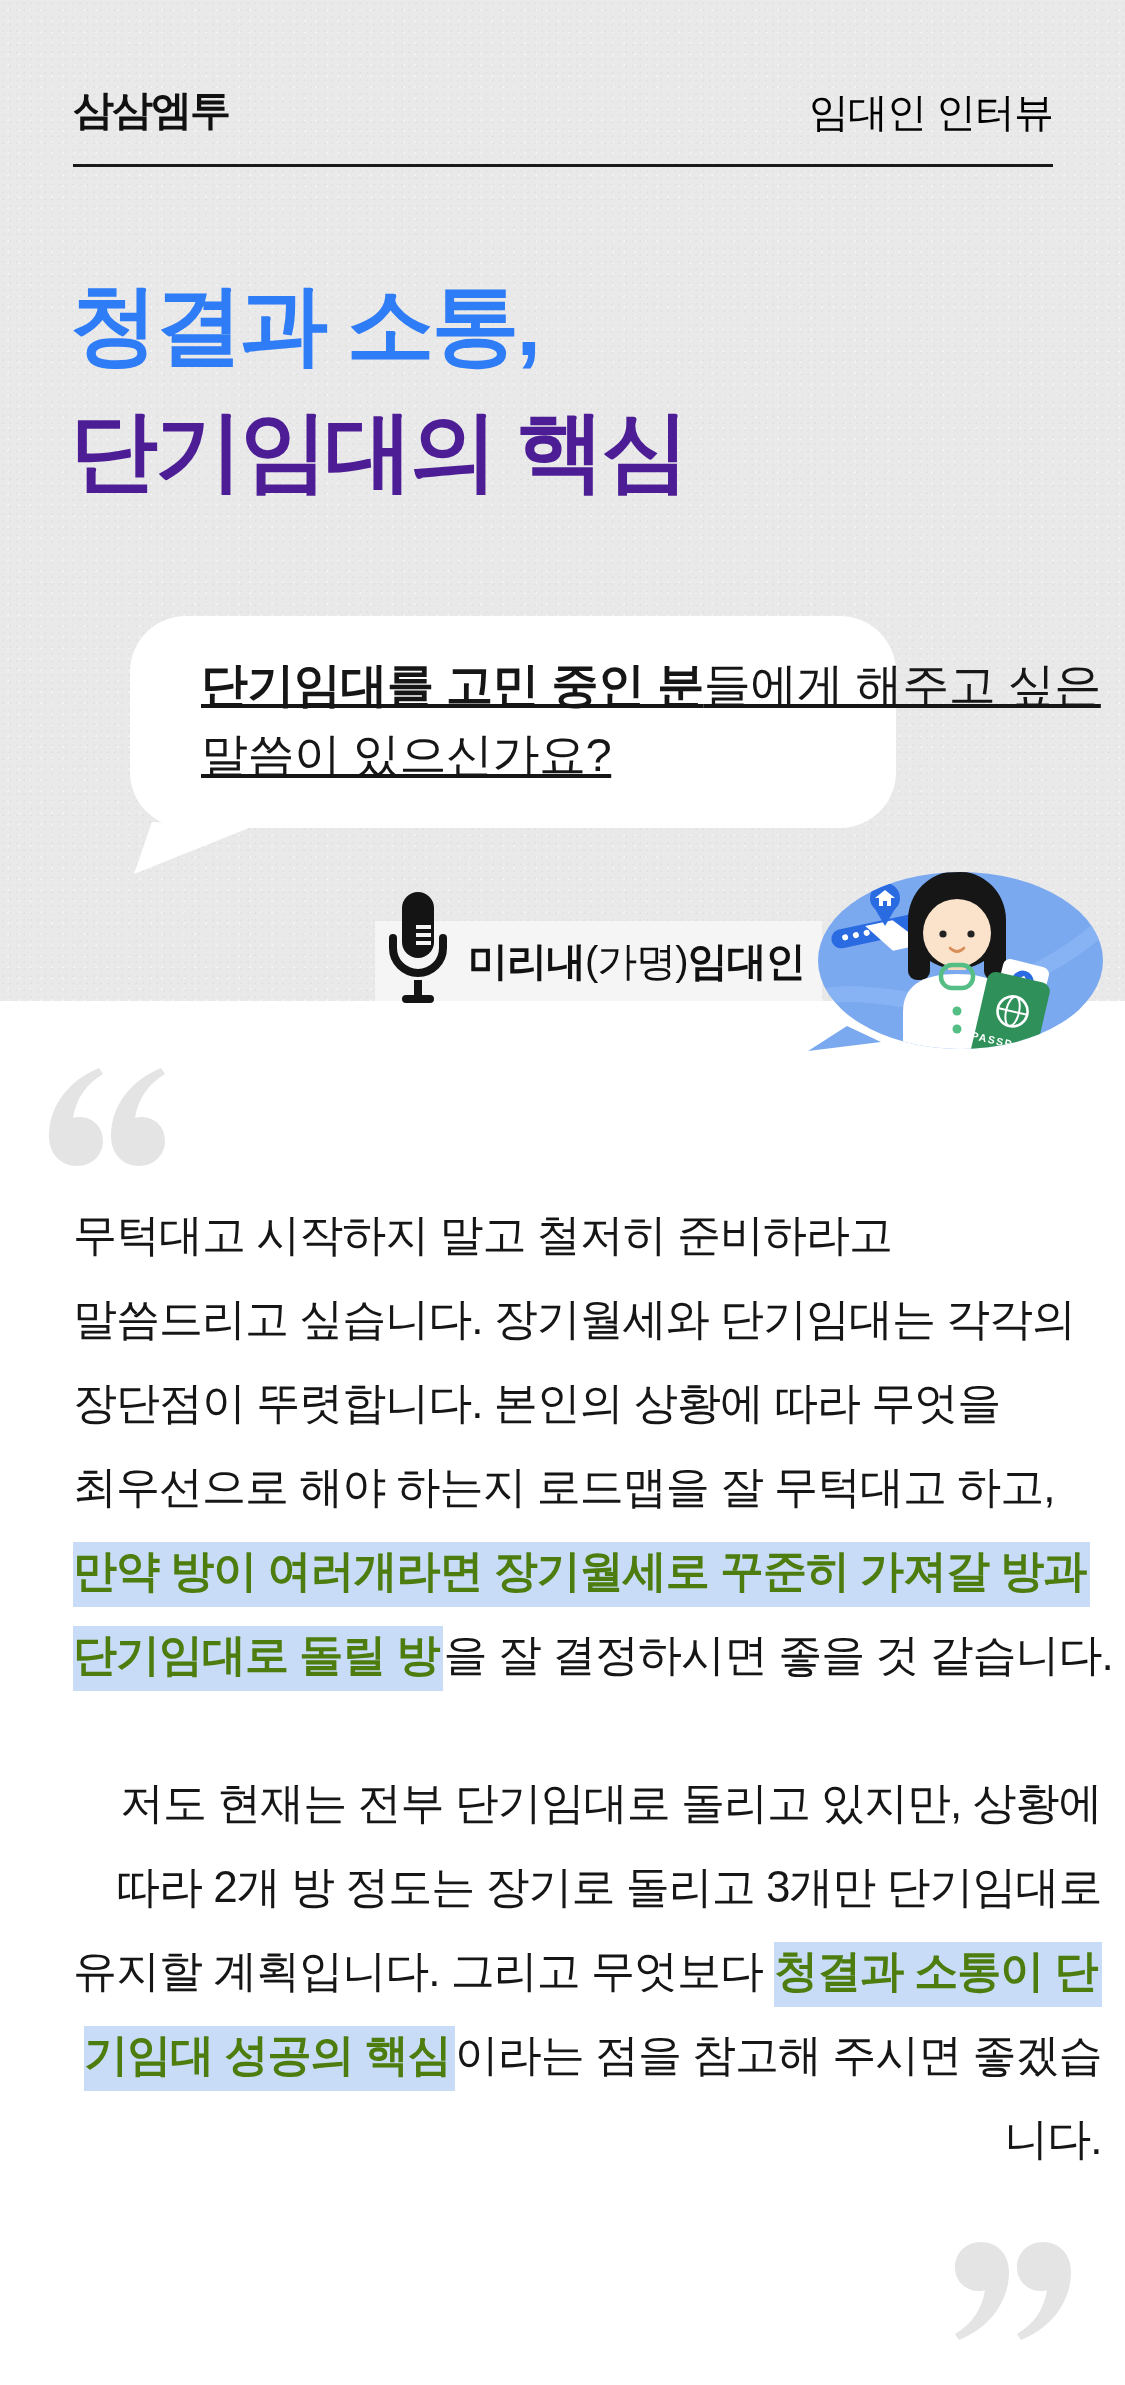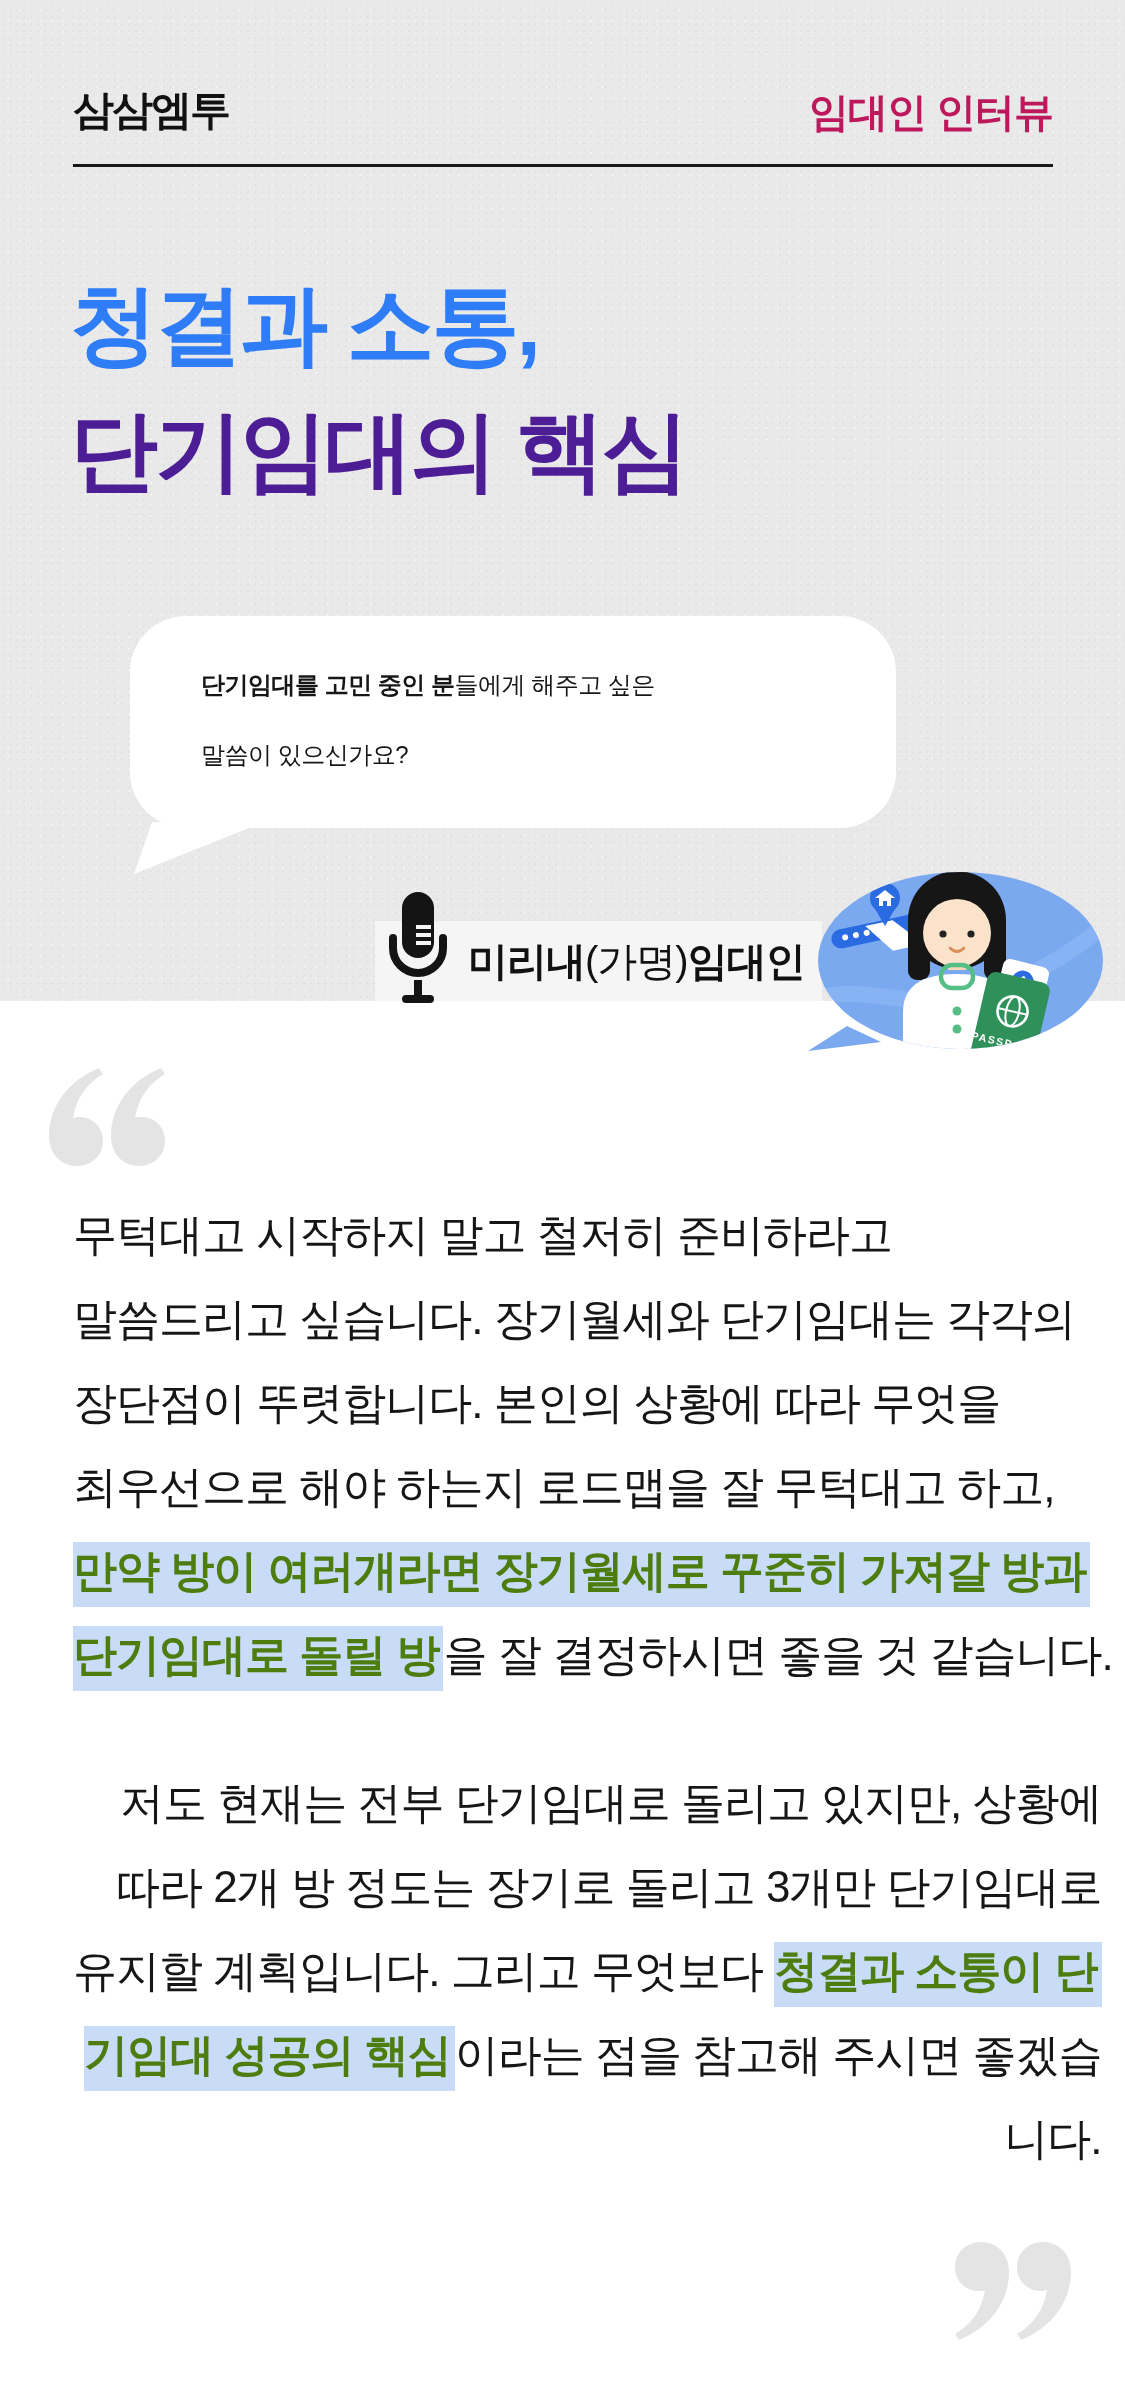--- a/index.html
+++ b/index.html
@@ -25,22 +25,22 @@
     background-size:7px 7px,11px 11px;
     background-position:0 0,3px 5px;
   }
   .brand-logo{
     position:absolute;left:73px;top:80px;
     font-size:41px;font-weight:700;letter-spacing:-2px;
     line-height:60px;color:#111;z-index:2;
   }
   .header-label{
     position:absolute;right:72px;top:82px;
-    font-size:40px;font-weight:700;letter-spacing:-1px;
-    line-height:60px;color:#be185d;z-index:2;
+    font-size:40px;font-weight:400;letter-spacing:-1px;
+    line-height:60px;color:#000000;z-index:2;
   }
   .header-divider{
     position:absolute;left:73px;top:164px;width:980px;height:3px;
     background:#191919;z-index:2;
   }
   .main-title{
     position:absolute;left:70px;top:262px;z-index:2;
     font-size:88px;font-weight:800;letter-spacing:-3px;line-height:126px;
     white-space:nowrap;
   }
@@ -50,22 +50,23 @@
   
   .q-bubble{
     position:absolute;left:130px;top:616px;width:766px;height:212px;
     background:#FFFFFF;border-radius:56px;z-index:2;
   }
   .q-bubble-tail{
     position:absolute;left:130px;top:822px;width:140px;height:56px;z-index:2;
   }
   .q-text{
     position:absolute;left:201px;top:650px;z-index:3;
-    font-size:24px;line-height:70px;color:#161616;letter-spacing:-0.5px;
+    font-size:47px;line-height:70px;color:#161616;letter-spacing:-0.5px;
     white-space:nowrap;
+    text-decoration:underline;
   }
   .q-text .b{font-weight:700;}
 
   
   .name-strip{
     position:absolute;left:375px;top:921px;width:447px;height:80px;
     background:#F5F5F5;z-index:2;
   }
   .mic-svg{position:absolute;left:387px;top:892px;z-index:4;}
   .name-text{

